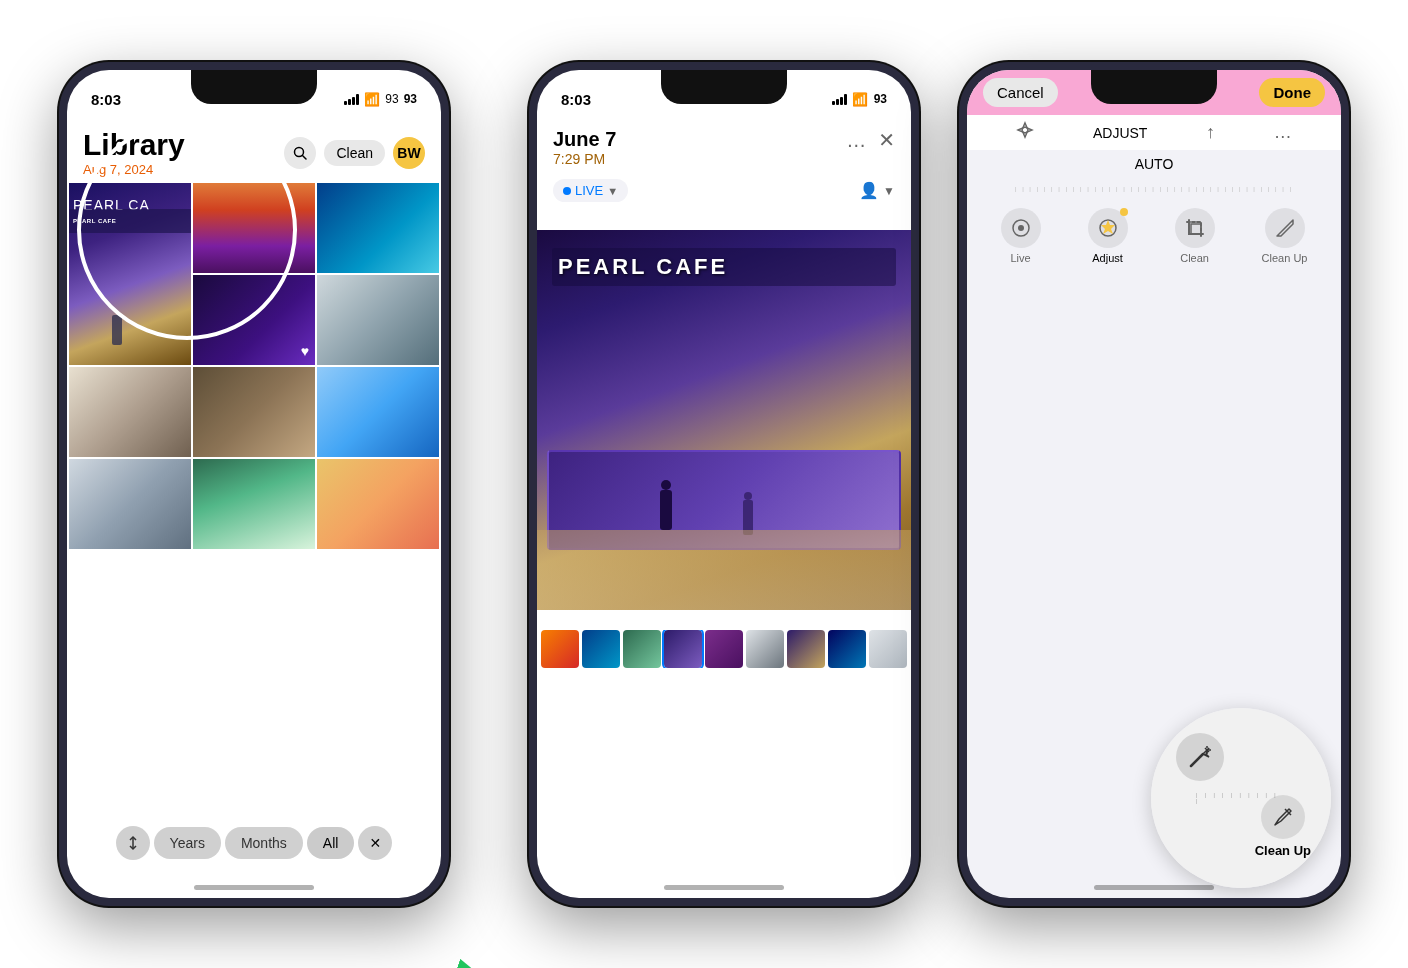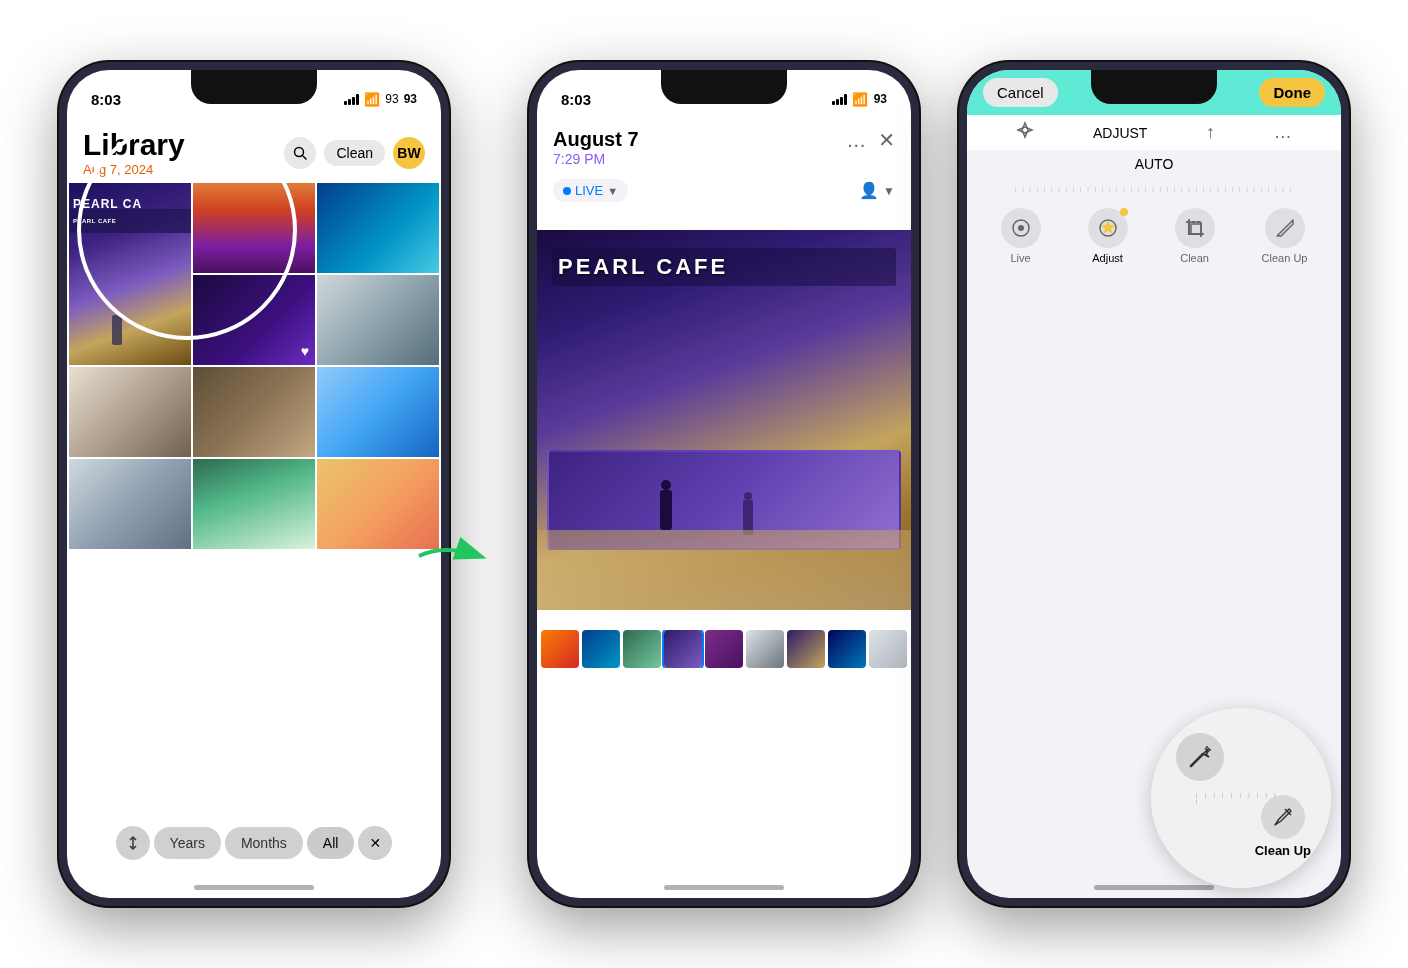--- a/index.html
+++ b/index.html
@@ -197,21 +197,21 @@
     }
 
     .detail-date {
       font-size: 20px;
       font-weight: 700;
       color: #000;
     }
 
     .detail-time {
       font-size: 14px;
-      color: #8b5cf6;
+      color: #a16207;
     }
 
     .detail-actions-right {
       display: flex;
       gap: 12px;
       align-items: center;
     }
 
     .live-badge {
       display: flex;
@@ -244,21 +244,21 @@
       height: 38px;
       border-radius: 4px;
       flex-shrink: 0;
     }
 
     .edit-header {
       display: flex;
       align-items: center;
       justify-content: space-between;
       padding: 8px 16px;
-      background: #5eead4;
+      background: #f9a8d4;
     }
 
     .cancel-btn {
       background: #e8e8e8;
       border-radius: 16px;
       padding: 6px 14px;
       font-size: 15px;
       font-weight: 500;
       color: #000;
       cursor: pointer;
@@ -395,21 +395,21 @@
       width: 120px;
       height: 5px;
       background: rgba(0,0,0,0.3);
       border-radius: 3px;
       z-index: 100;
     }
 
     
     .phones-wrapper {
       display: flex;
-      align-items: center;
+      align-items: flex-end;
       gap: 40px;
       position: relative;
     }
 
     .green-arrow-svg {
       position: absolute;
       left: -75px;
       top: 50%;
       transform: translateY(50px);
       z-index: 300;
@@ -468,21 +468,21 @@
           <div class="select-btn">Clean</div>
           <div class="avatar-btn">BW</div>
         </div>
       </div>
 
       <div class="grid-container">
 
         <div class="grid-cell" style="grid-row: span 2; height: 182px;">
           <div style="width:100%; height:100%; background: linear-gradient(160deg, #1a1060 0%, #3d2280 30%, #7c5cbf 55%, #c4a55d 75%, #6b4a10 100%); position:relative;">
 
-            <div style="position:absolute; top:14px; left:4px; font-size:12px; font-weight:700; color:#fff; letter-spacing:1px;">PEARL CA</div>
+            <div style="position:absolute; top:14px; left:4px; font-size:14px; font-weight:400; color:#fff; letter-spacing:1px;">PEARL CA</div>
             <div style="position:absolute; top:26px; right:0; left:0; background:rgba(30,20,80,0.7); height:24px; display:flex; align-items:center; padding-left:4px;">
               <span style="font-size:6px; color:#fff; font-weight:700; letter-spacing:0.5px;">PEARL CAFE</span>
             </div>
 
             <div style="position:absolute; bottom:20px; left:35%; width:10px; height:30px; background:rgba(50,50,80,0.8); border-radius:2px;"></div>
           </div>
         </div>
         <div class="grid-cell" style="height:90px;">
           <div style="width:100%; height:100%; background: linear-gradient(180deg, #e07b39 0%, #d04020 30%, #7b1fa2 70%, #4a1060 100%);"></div>
         </div>
@@ -564,21 +564,21 @@
             <div class="signal-bar" style="height:8px"></div>
             <div class="signal-bar" style="height:11px"></div>
           </div>
           <span style="font-size:13px;">📶</span>
           <span style="font-size:12px; font-weight:600;">93</span>
         </div>
       </div>
 
       <div class="photo-detail-header">
         <div>
-          <div class="detail-date">August 7</div>
+          <div class="detail-date">June 7</div>
           <div class="detail-time">7:29 PM</div>
         </div>
         <div class="detail-actions-right">
           <div style="font-size:20px; color:#666; cursor:pointer;">…</div>
           <div style="font-size:20px; color:#666; cursor:pointer;">✕</div>
         </div>
       </div>
 
       <div style="display:flex; justify-content:space-between; align-items:center; padding:4px 16px 8px; background:#fff;">
         <div class="live-badge">

